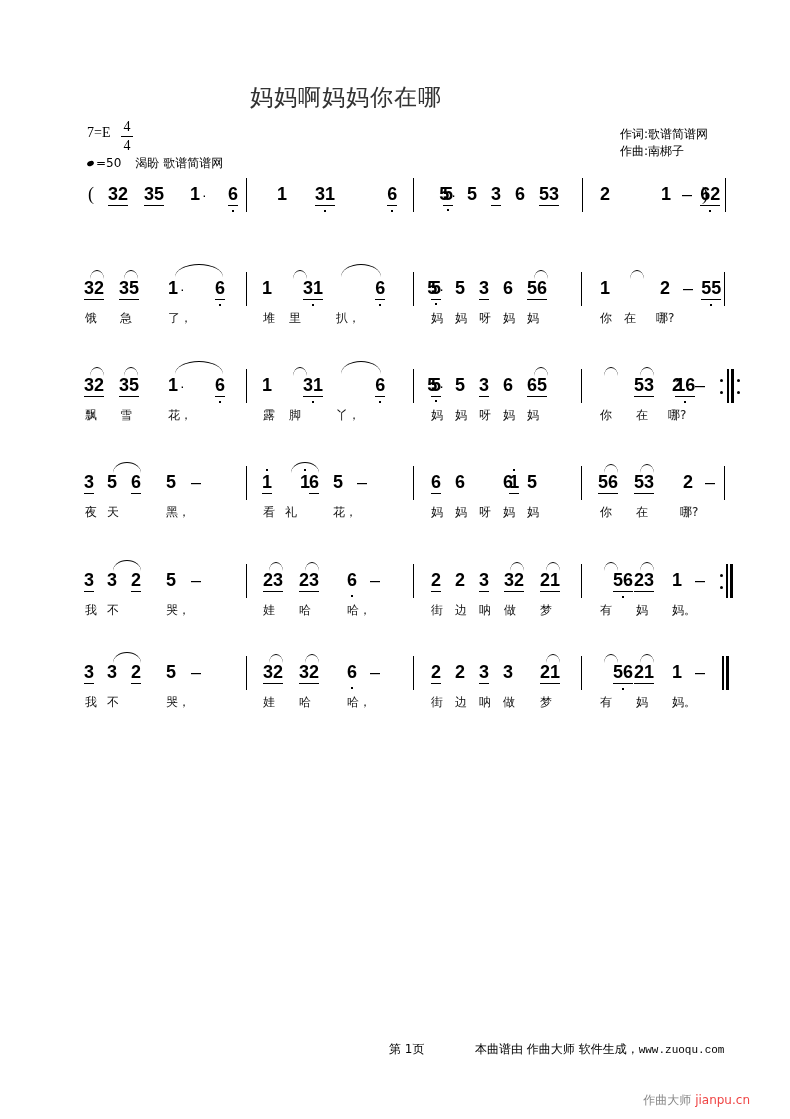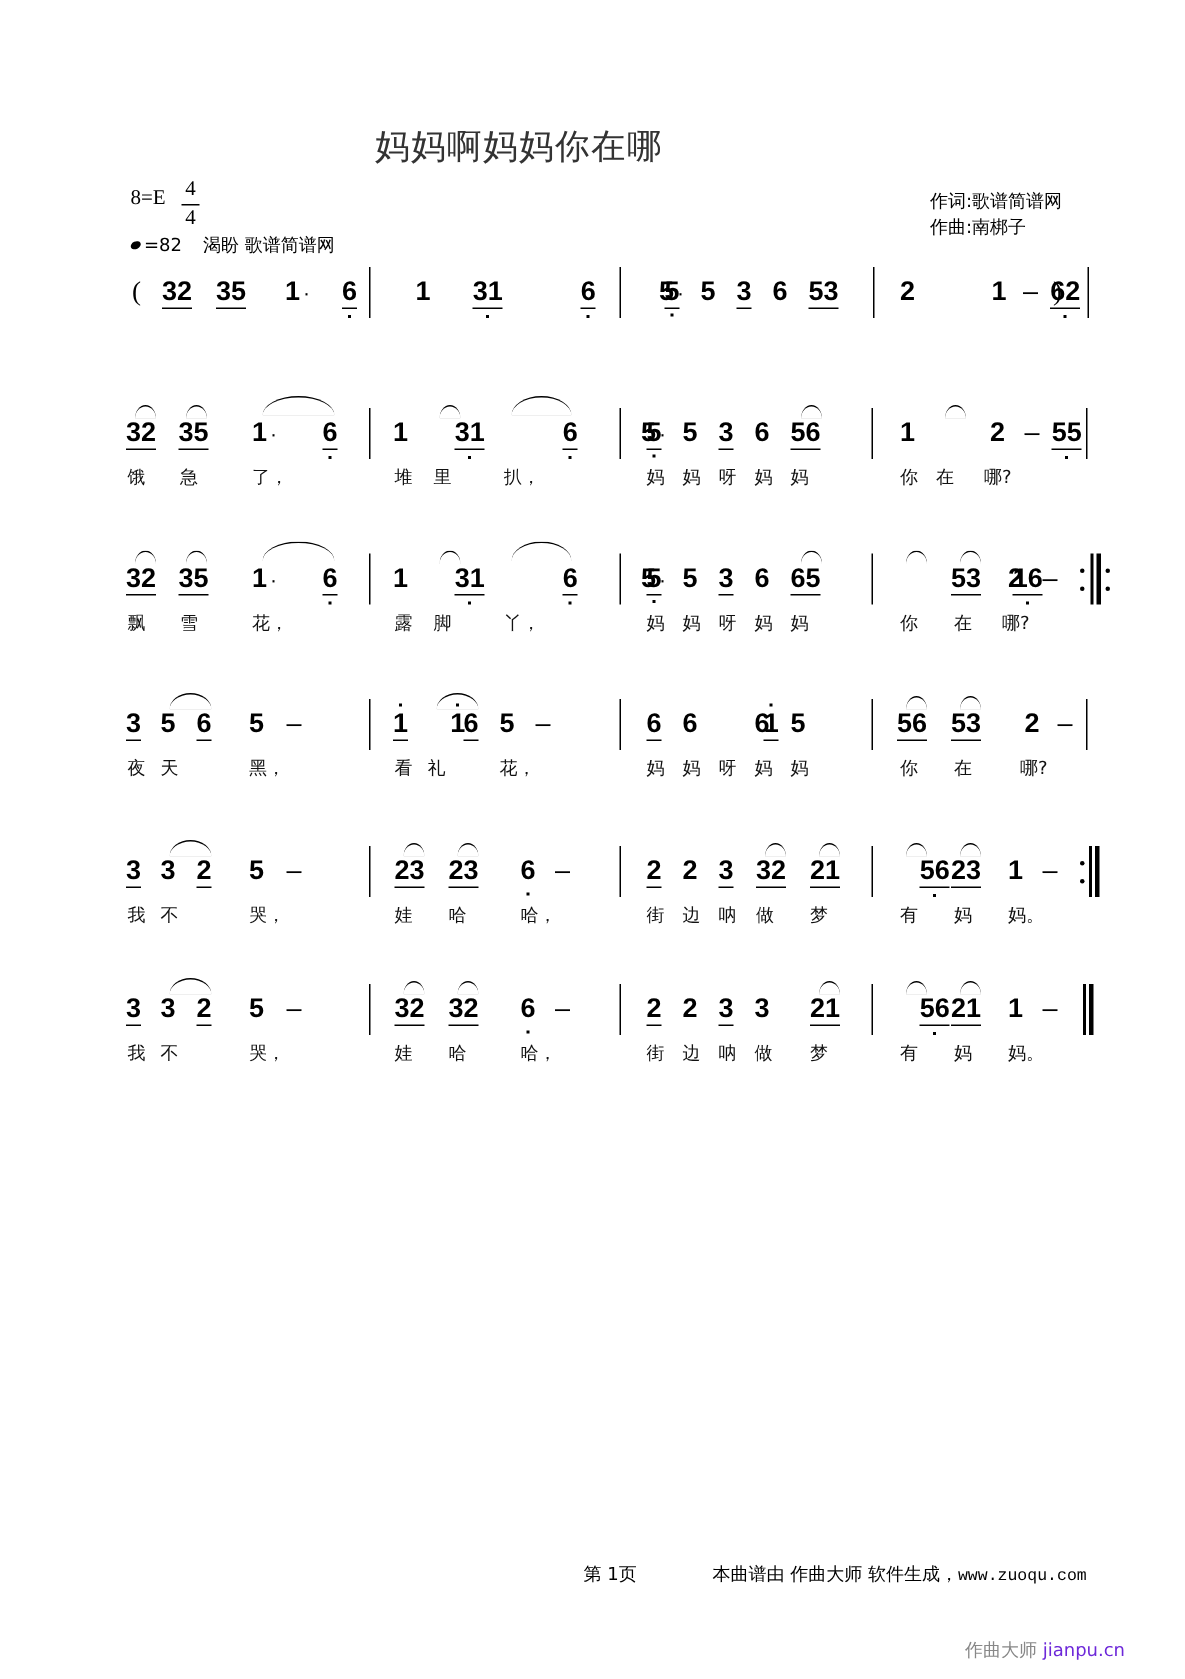--- a/index.html
+++ b/index.html
@@ -34,33 +34,33 @@
   .lyric { position: absolute; font-size: 12px; top: 38px; color: #111; }
   .paren { font-weight: normal; font-family: "Liberation Serif", serif; }
   .repeat { position: absolute; top: 0; height: 34px; }
   .repeat .thick { position: absolute; width: 3px; height: 34px; background: #000; }
   .repeat .thin { position: absolute; width: 1.5px; height: 34px; background: #000; }
   .repeat .rdot { position: absolute; width: 3px; height: 3px; background: #000; border-radius: 50%; }
 
   .footer { position: absolute; top: 1041px; font-size: 12px; }
   .footer .mono { font-family: "Liberation Mono", monospace; font-size: 11px; }
   .watermark { position: absolute; right: 40px; top: 1092px; font-size: 12px; color: #888; }
-  .watermark .en { color: #6d28d9; }
+  .watermark .en { color: #ef4444; }
 </style>
 </head>
 <body>
 
 <div class="title">妈妈啊妈妈你在哪</div>
-<div class="key">8=E</div>
+<div class="key">7=E</div>
 <div class="timesig">
   <div>4</div>
   <div class="line">4</div>
 </div>
 <div class="tempo">
-  <span class="note"></span><span>=82</span><span class="expr">渴盼 歌谱简谱网</span>
+  <span class="note"></span><span>=50</span><span class="expr">渴盼 歌谱简谱网</span>
 </div>
 <div class="credits">
   <div>作词:歌谱简谱网</div>
   <div>作曲:南梆子</div>
 </div>
 
 <div class="row" style="top:178px">
   <span class="note-el paren" style="left:88px">(</span>
   <span class="note-el u" style="left:108px">32</span>
   <span class="note-el u" style="left:144px">35</span>

